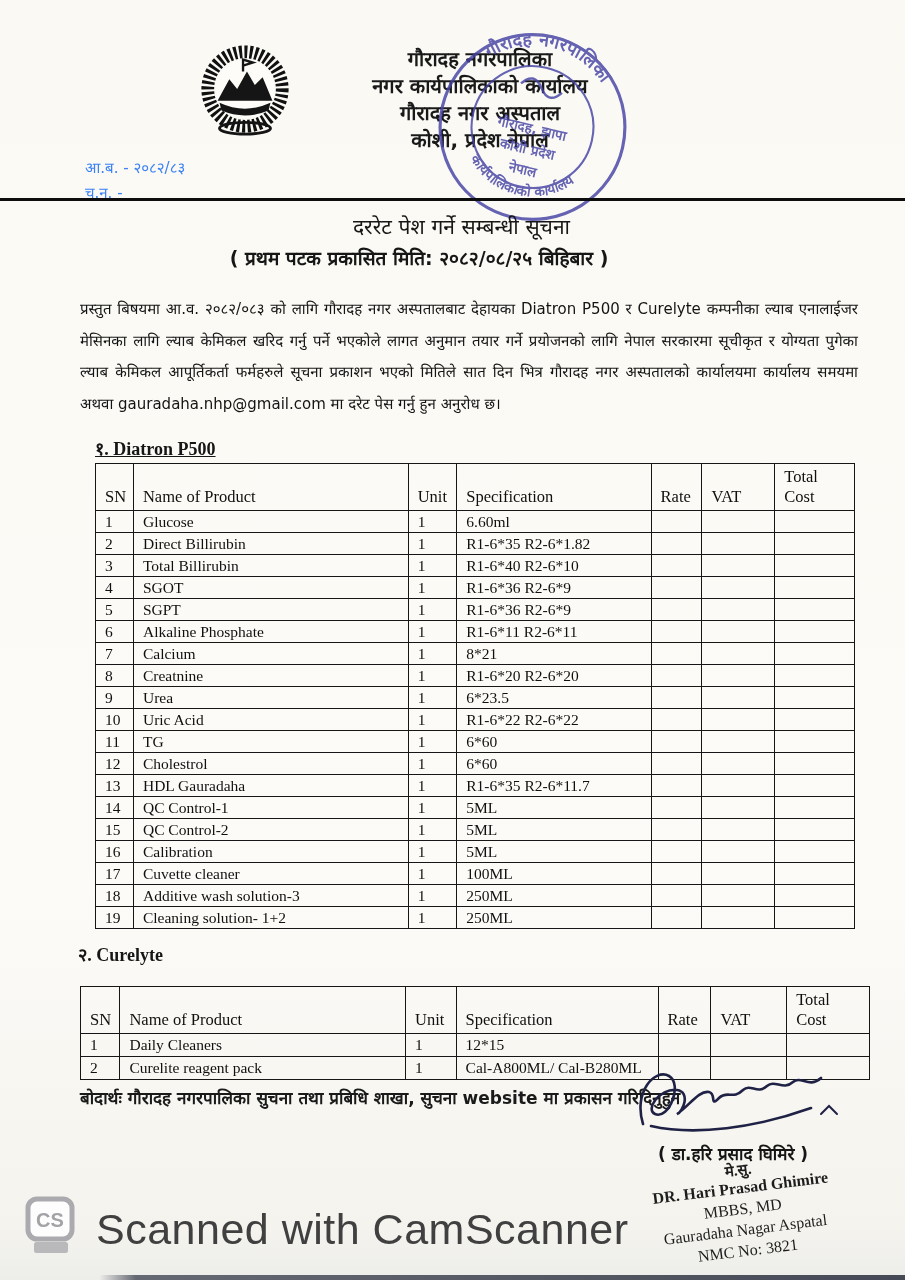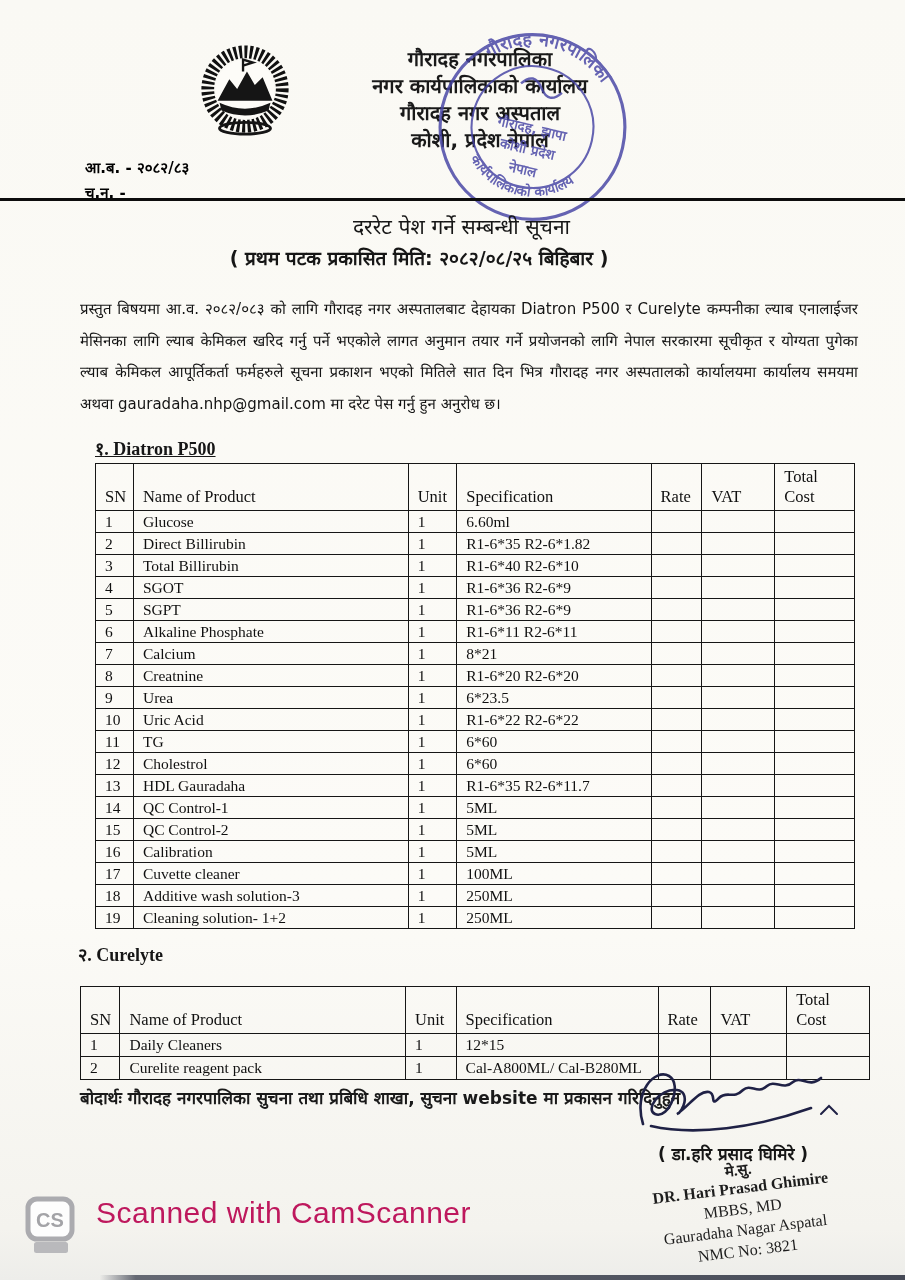--- a/index.html
+++ b/index.html
@@ -9,21 +9,21 @@
     font-family:"DejaVu Sans",sans-serif;color:#161616;
   }
   .abs{position:absolute;}
 
   
   .logo{left:196px;top:40px;width:98px;height:102px;}
   .org-block{left:345px;top:46px;width:270px;text-align:center;
     font-size:20px;font-weight:600;line-height:27px;color:#191919;}
   .org-block div{white-space:nowrap;}
   .stamp-svg{left:425px;top:22px;width:215px;height:210px;transform:rotate(13deg);opacity:.82;}
-  .fiscal{left:85px;top:156px;font-size:15px;font-weight:700;line-height:25px;color:#000000;}
+  .fiscal{left:85px;top:156px;font-size:15px;font-weight:400;line-height:25px;color:#3b82f6;}
   .hrule{left:0;top:198px;width:905px;height:3px;background:#0d0d0d;}
 
   
   .title{left:9px;top:212px;width:905px;text-align:center;font-size:21px;font-weight:400;}
   .subtitle{left:0;top:245px;width:838px;text-align:center;font-size:19px;font-weight:700;}
 
   
   .body-text{left:80px;top:294px;width:778px;font-size:15px;line-height:31.5px;
     text-align:justify;color:#141414;}
 
@@ -47,22 +47,22 @@
   .note{left:80px;top:1086px;width:720px;font-size:17px;font-weight:600;color:#1a1a1a;}
   .signature{left:625px;top:1062px;width:235px;height:80px;}
   .signatory{left:598px;top:1142px;width:270px;text-align:center;font-size:17px;font-weight:600;}
   .doctor-stamp{left:608px;top:1160px;width:270px;text-align:center;transform:rotate(-7deg);
     font-family:"Liberation Serif",serif;color:#1d1d1d;line-height:21px;}
   .doctor-stamp .dv{font-size:15px;font-weight:600;margin-bottom:-4px;}
   .doctor-stamp .b{font-size:16px;font-weight:700;}
   .doctor-stamp .r{font-size:16px;}
 
   
-  .watermark{left:24px;top:1196px;display:flex;align-items:flex-start;gap:18px;}
-  .cs-text{font-family:"Liberation Sans",sans-serif;font-size:30px;color:#be185d;letter-spacing:.5px;}
+  .watermark{left:24px;top:1196px;display:flex;align-items:flex-end;gap:18px;}
+  .cs-text{font-family:"Liberation Sans",sans-serif;font-size:43px;color:#404040;letter-spacing:.5px;}
   .bottom-edge{left:0;bottom:0;width:905px;height:5px;
     background:linear-gradient(90deg,rgba(55,60,75,0) 0%,rgba(55,60,75,0) 11%,rgba(55,60,75,.75) 15%,rgba(40,45,60,.85) 100%);}
   .stamp-blue{fill:none;stroke:#4543a4;}
   .stamp-txt{fill:#4543a4;font-weight:600;}
 </style>
 </head>
 <body>
 
 <svg class="abs logo" viewBox="0 0 100 100">
   <circle cx="50" cy="48" r="38" fill="none" stroke="#111" stroke-width="13" stroke-dasharray="3 2.4"></circle>

